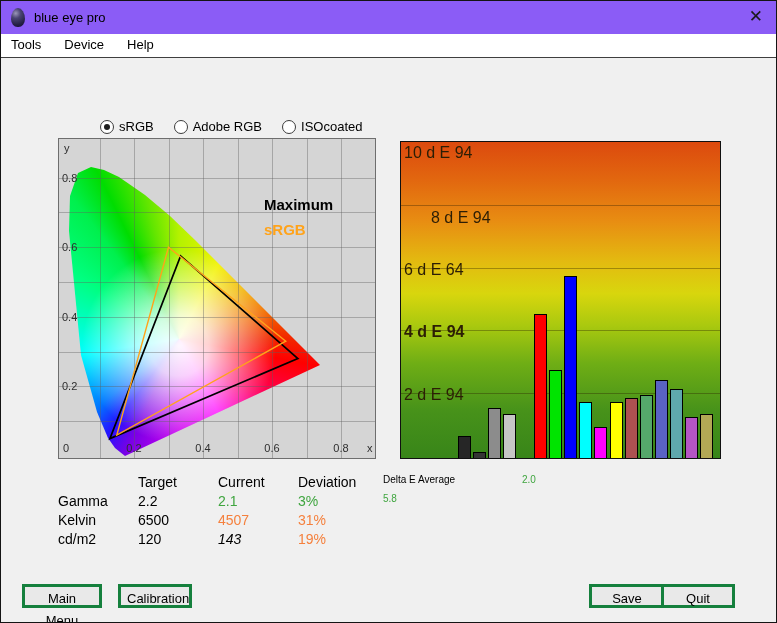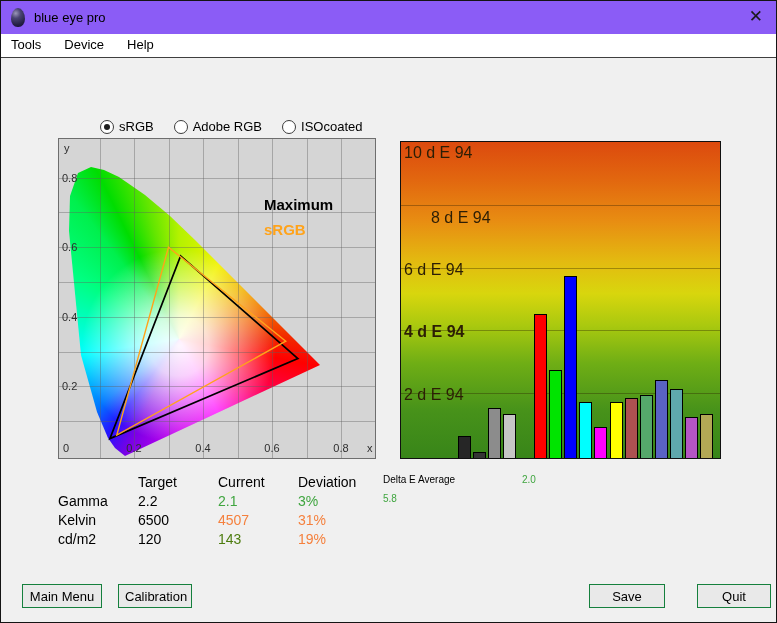--- a/index.html
+++ b/index.html
@@ -46,25 +46,25 @@
     background:linear-gradient(180deg,#dc4a0e 0%,#e2670f 12%,#e88d12 25%,#e3bb10 38%,#d8d60d 48%,#aac90f 58%,#6fae15 70%,#47921a 85%,#388519 100%);}
   .bar-grid{position:absolute;left:0;right:0;height:1px;background:rgba(40,30,0,0.35);}
   .bar-label{position:absolute;left:3px;font-size:16px;color:#2c1e05;}
   .debar{position:absolute;bottom:0;width:13px;border:1px solid #000;border-bottom:none;box-sizing:border-box;}
   
   .results{position:absolute;left:57px;top:473px;display:grid;grid-template-columns:80px 80px 80px 90px;grid-auto-rows:19px;font-size:14px;color:#000;}
   .results .hdr{font-weight:normal;}
   
   .summary{position:absolute;left:382px;top:473px;display:grid;grid-template-columns:139px 60px;grid-auto-rows:19px;font-size:10px;color:#000;}
   
-  .btn{position:absolute;height:24px;background:#e9e9e9;border:1px solid #15803d;font-family:"Liberation Sans",sans-serif;font-size:13px;color:#000;text-align:center;line-height:22px;cursor:default;box-sizing:border-box;}
+  .btn{position:absolute;height:24px;background:#e9e9e9;border:3px solid #15803d;font-family:"Liberation Sans",sans-serif;font-size:13px;color:#000;text-align:center;line-height:22px;cursor:default;box-sizing:border-box;}
   #btn-mainmenu{left:21px;top:583px;width:80px;}
   #btn-calibration{left:117px;top:583px;width:74px;}
   #btn-save{left:588px;top:583px;width:76px;}
-  #btn-quit{left:696px;top:583px;width:74px;}
+  #btn-quit{left:660px;top:583px;width:74px;}
 </style>
 </head>
 <body>
 
 <div id="window">
 
   <div class="titlebar">
     <div class="app-icon"></div>
     <div class="title-text">blue eye pro</div>
     <div class="close-x">✕</div>
@@ -132,21 +132,21 @@
   <div class="bar-panel">
     <div id="bar-grid">
         <div class="bar-grid" style="top: 62.8px;"></div>
         <div class="bar-grid" style="top: 125.6px;"></div>
         <div class="bar-grid" style="top: 188.4px;"></div>
         <div class="bar-grid" style="top: 251.2px;"></div>
       </div>
     <div id="bar-labels">
         <div class="bar-label" style="top: 2px;">10 d E 94</div>
         <div class="bar-label" style="top: 67px; padding-left: 27px;">8 d E 94</div>
-        <div class="bar-label" style="top: 118.6px;">6 d E 94</div>
+        <div class="bar-label" style="top: 118.6px;">6 d E 64</div>
         <div class="bar-label" style="top: 181.4px; font-weight: bold;">4 d E 94</div>
         <div class="bar-label" style="top: 244.2px;">2 d E 94</div>
       </div>
     <div id="bars">
         <div class="debar" title="dark-gray: 0.7" style="left: 57px; height: 22px; background: rgb(38, 38, 38);"></div>
         <div class="debar" title="darker-gray: 0.2" style="left: 72px; height: 6.3px; background: rgb(52, 52, 52);"></div>
         <div class="debar" title="gray: 1.6" style="left: 87px; height: 50.2px; background: rgb(140, 140, 140);"></div>
         <div class="debar" title="light-gray: 1.4" style="left: 102px; height: 44px; background: rgb(198, 198, 198);"></div>
         <div class="debar" title="red: 4.6" style="left: 133px; height: 144.4px; background: rgb(255, 0, 0);"></div>
         <div class="debar" title="green: 2.8" style="left: 148px; height: 87.9px; background: rgb(0, 228, 0);"></div>
@@ -171,21 +171,21 @@
       <span>Gamma</span>
       <span>2.2</span>
       <span style="color: rgb(63, 165, 63);">2.1</span>
       <span style="color: rgb(63, 165, 63);">3%</span>
       <span>Kelvin</span>
       <span>6500</span>
       <span style="color: rgb(245, 128, 61);">4507</span>
       <span style="color: rgb(245, 128, 61);">31%</span>
       <span>cd/m2</span>
       <span>120</span>
-      <span style="color: #4d7c0f;">143</span>
+      <span style="color: #000000; font-style: italic;">143</span>
       <span style="color: rgb(245, 128, 61);">19%</span>
     </div>
 
   <div class="summary" id="delta-summary">
       <span>Delta E Average</span>
       <span style="color: rgb(63, 165, 63);">2.0</span>
       <span style="color: rgb(63, 165, 63);">5.8</span>
     </div>
 
   <button class="btn" id="btn-mainmenu">Main Menu</button>

